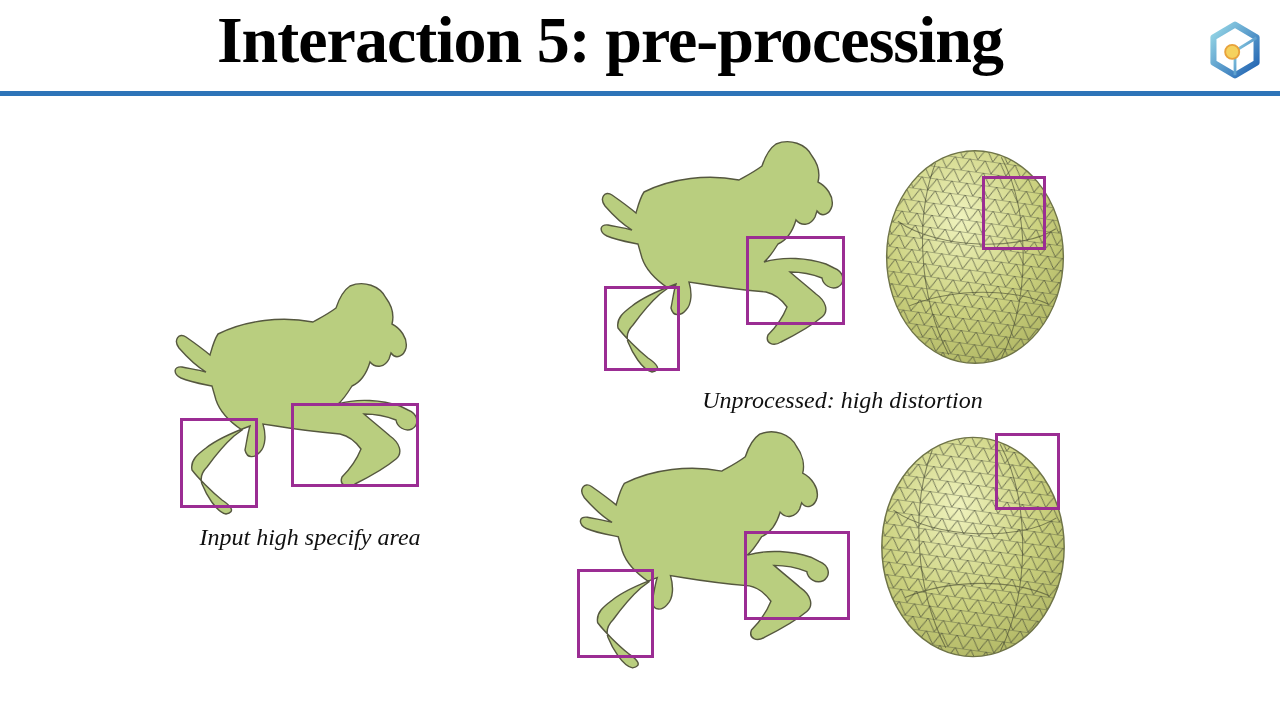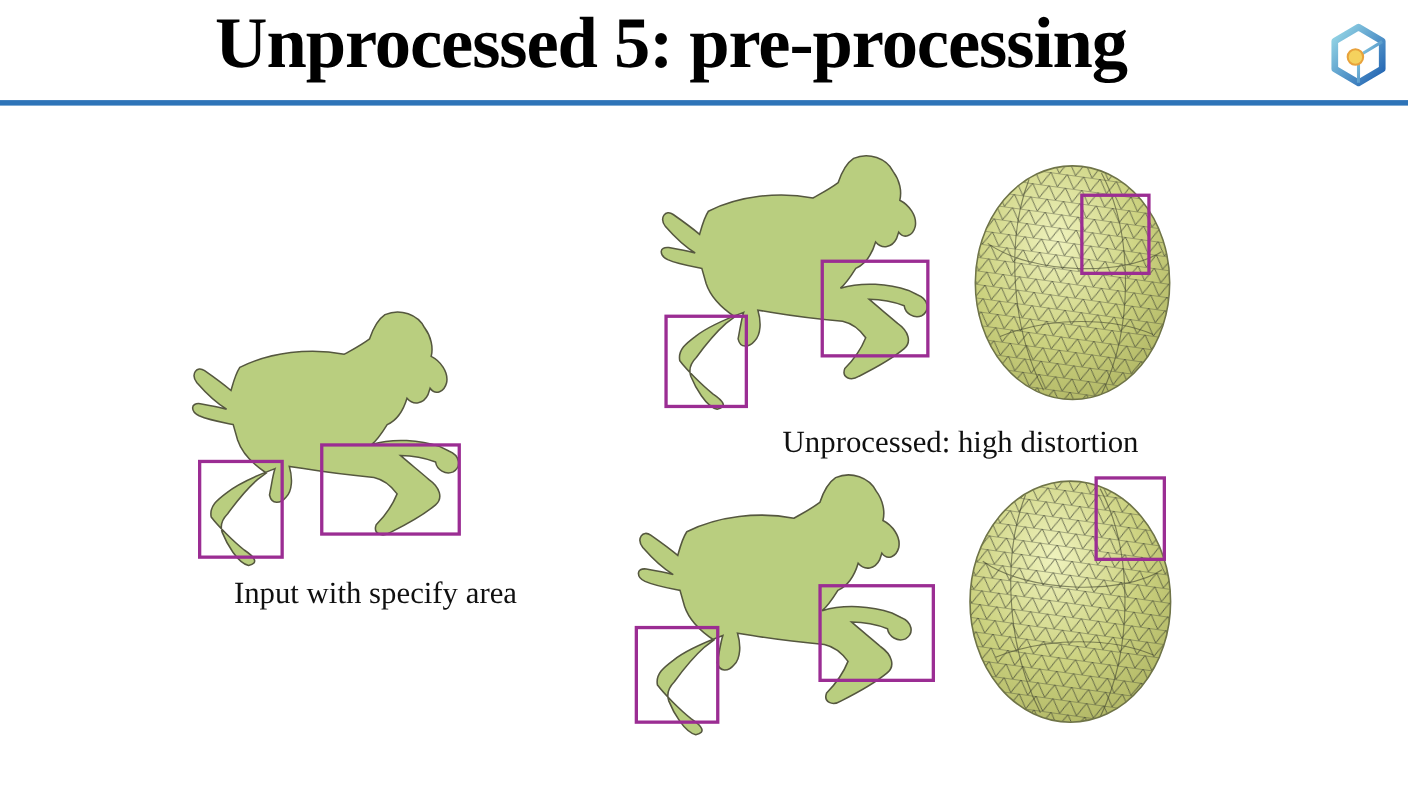--- a/index.html
+++ b/index.html
@@ -21,22 +21,23 @@
 
   .fig { position:absolute; }
   .fig > * { position:absolute; }
 
   .hl {
     position:absolute;
     border:3px solid var(--highlight-purple,#9b2d93);
     background:transparent;
   }
   .caption {
-    position:absolute; text-align:right; font-size:28px; color:#101010;
+    position:absolute; text-align:center; font-size:24px; color:#101010;
     font-family:"Liberation Serif", serif;
+    font-style:italic;
   }
   svg { display:block; }
   .defs-holder { position:absolute; width:0; height:0; overflow:hidden; }
 </style>
 </head>
 <body>
 
 <svg class="defs-holder" aria-hidden="true">
   <defs>
     <radialGradient id="eggGrad" cx="0.42" cy="0.32" r="0.8">
@@ -83,36 +84,36 @@
       <ellipse cx="100" cy="118" rx="94" ry="113" style="fill:url(#eggGrad)"></ellipse>
       <ellipse cx="100" cy="118" rx="94" ry="113" fill="url(#triMesh)"></ellipse>
       <path d="M58,18 C36,75 40,160 72,222 M128,12 C158,68 160,160 128,226 M18,80 C60,110 150,112 186,88 M30,170 C80,150 140,152 178,168" fill="none" stroke="#42462f" stroke-width="1.1" opacity="0.6"></path>
       <ellipse cx="100" cy="118" rx="94" ry="113" fill="none" stroke="#6f7448" stroke-width="1.5"></ellipse>
     </g>
   </defs>
 </svg>
 
 <div class="slide">
 
-  <h1 class="title">Unprocessed 5: pre-processing</h1>
+  <h1 class="title">Interaction 5: pre-processing</h1>
   <div class="rule"></div>
 
   <svg class="logo" viewBox="0 0 64 64">
     <path d="M32 5 L55 18.5 V45.5 L32 59 L9 45.5 V18.5 Z" fill="none" stroke="url(#logoGrad)" stroke-width="6.5" stroke-linejoin="round"></path>
     <path d="M32 33 L55 19 M32 33 V59" fill="none" stroke="url(#logoGrad)" stroke-width="3"></path>
     <circle cx="29" cy="34" r="7.5" fill="#f5d25e" stroke="#e8a23c" stroke-width="2"></circle>
   </svg>
 
   <div class="fig" style="left:140px; top:270px; width:340px; height:290px;">
     <svg style="left:28px; top:8px;" width="272" height="240" viewBox="0 -4 272 240">
       <use href="#horse-shape"></use>
     </svg>
     <div class="hl" style="left:40px; top:148px; width:78px; height:90px;"></div>
     <div class="hl" style="left:151px; top:133px; width:128px; height:84px;"></div>
-    <div class="caption" style="left:10px; top:254px; width:320px;">Input with specify area</div>
+    <div class="caption" style="left:10px; top:254px; width:320px;">Input high specify area</div>
   </div>
 
   <div class="fig" style="left:570px; top:130px; width:500px; height:290px;">
     <svg style="left:24px; top:6px;" width="272" height="240" viewBox="0 -4 272 240">
       <use href="#horse-shape"></use>
     </svg>
     <svg style="left:311px; top:10px;" width="188" height="234" viewBox="0 0 200 236">
       <use href="#mesh-egg"></use>
     </svg>
     <div class="hl" style="left:34px; top:156px; width:76px; height:85px;"></div>

